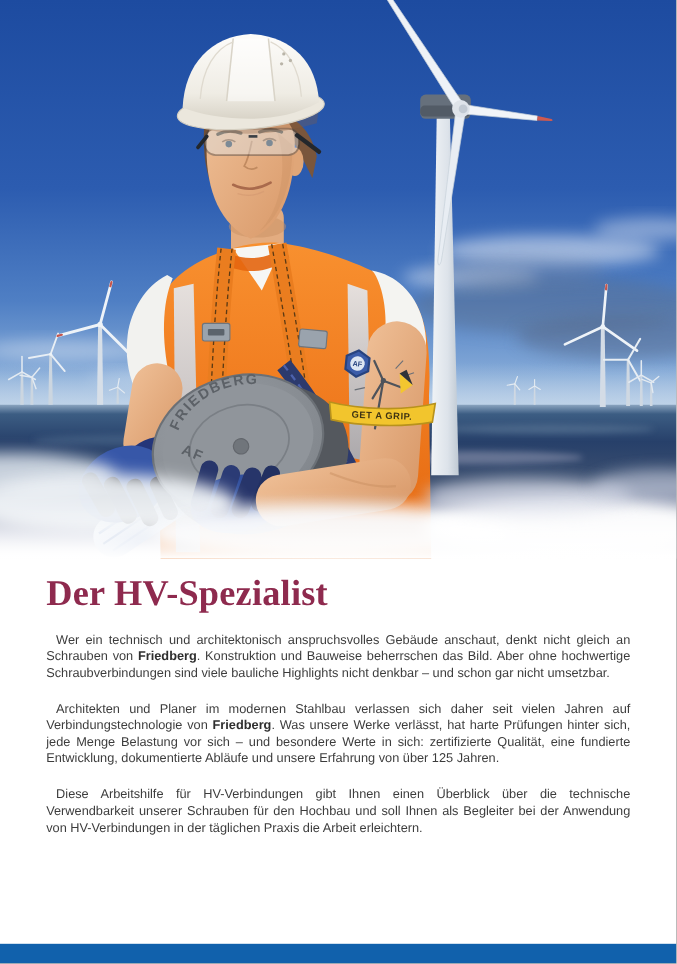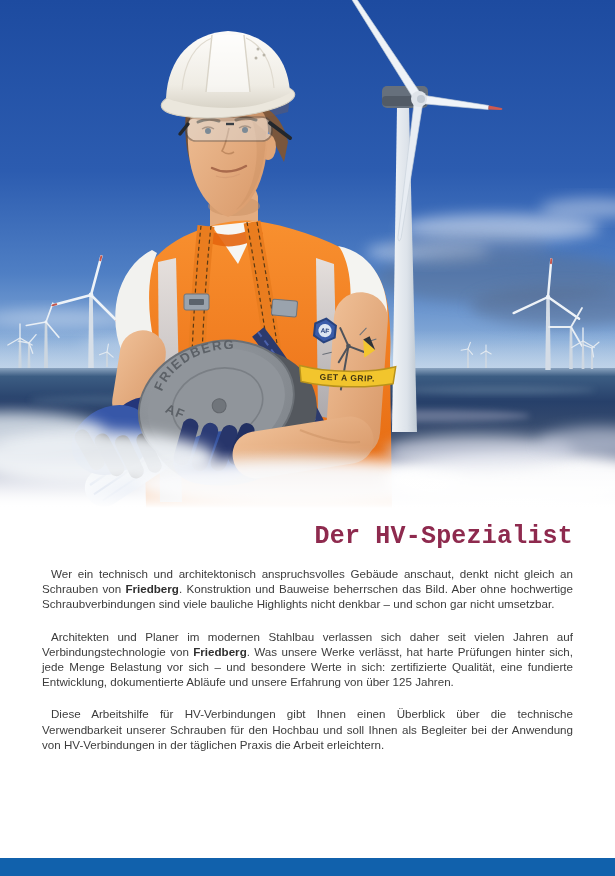--- a/index.html
+++ b/index.html
@@ -5,22 +5,22 @@
   html,body{margin:0;padding:0;background:#888;}
   .page{
     position:relative;width:615px;height:876px;margin:0 auto;
     background:#ffffff;overflow:hidden;
     font-family:"Liberation Sans", sans-serif;
   }
   .hero{position:relative;width:615px;height:508px;overflow:hidden;}
   .hero svg{display:block;}
   .content{padding:14px 42px 0 42px;}
   .content h1{
-    margin:0 0 15px 0;font-size:25px;font-weight:bold;color:#8e2a4e;
-    letter-spacing:.2px;font-family:Liberation Mono, monospace;text-align:right;
+    margin:0 0 15px 0;font-size:33px;font-weight:bold;color:#8e2a4e;
+    letter-spacing:.2px;font-family:Liberation Serif, serif;
   }
   .content p{
     margin:0 0 17px 0;font-size:11.6px;line-height:15.2px;color:#3c3c3c;
     text-align:justify;text-indent:9px;
   }
   .content p strong{font-weight:bold;color:#2f2f2f;}
   .footer-bar{
     position:absolute;left:0;bottom:0;width:615px;height:18px;background:#1161ac;
   }
 </style>

